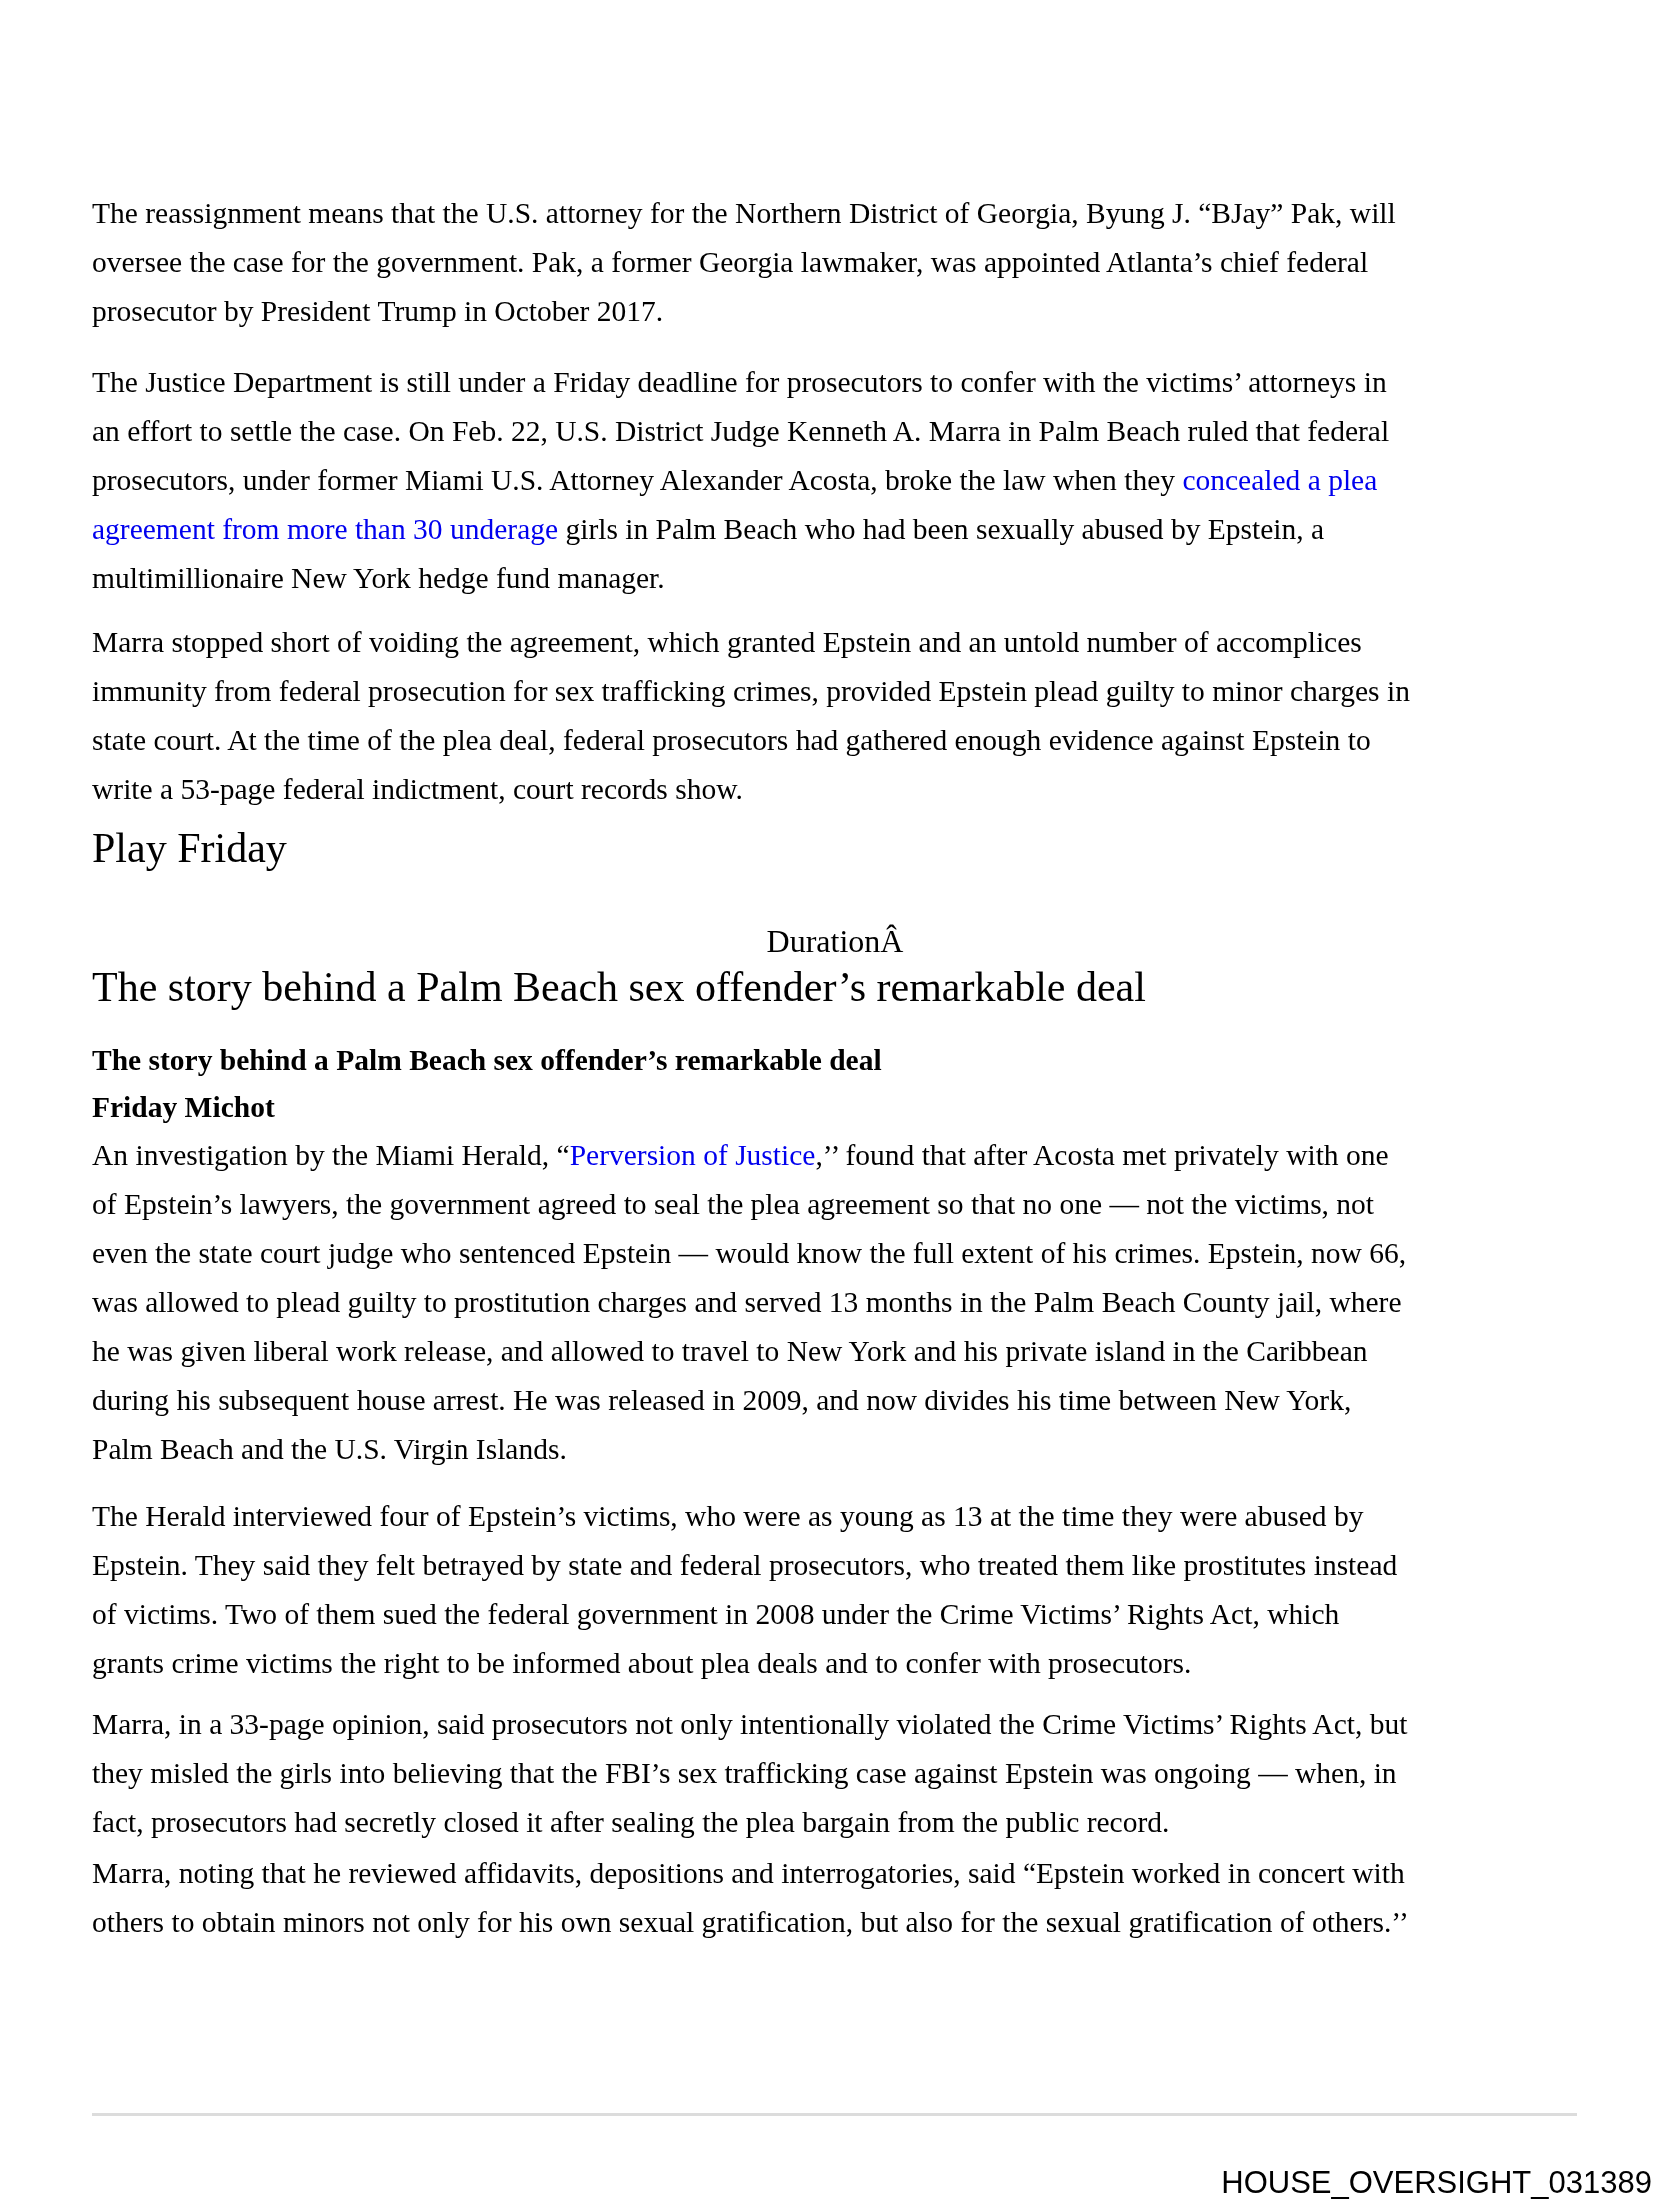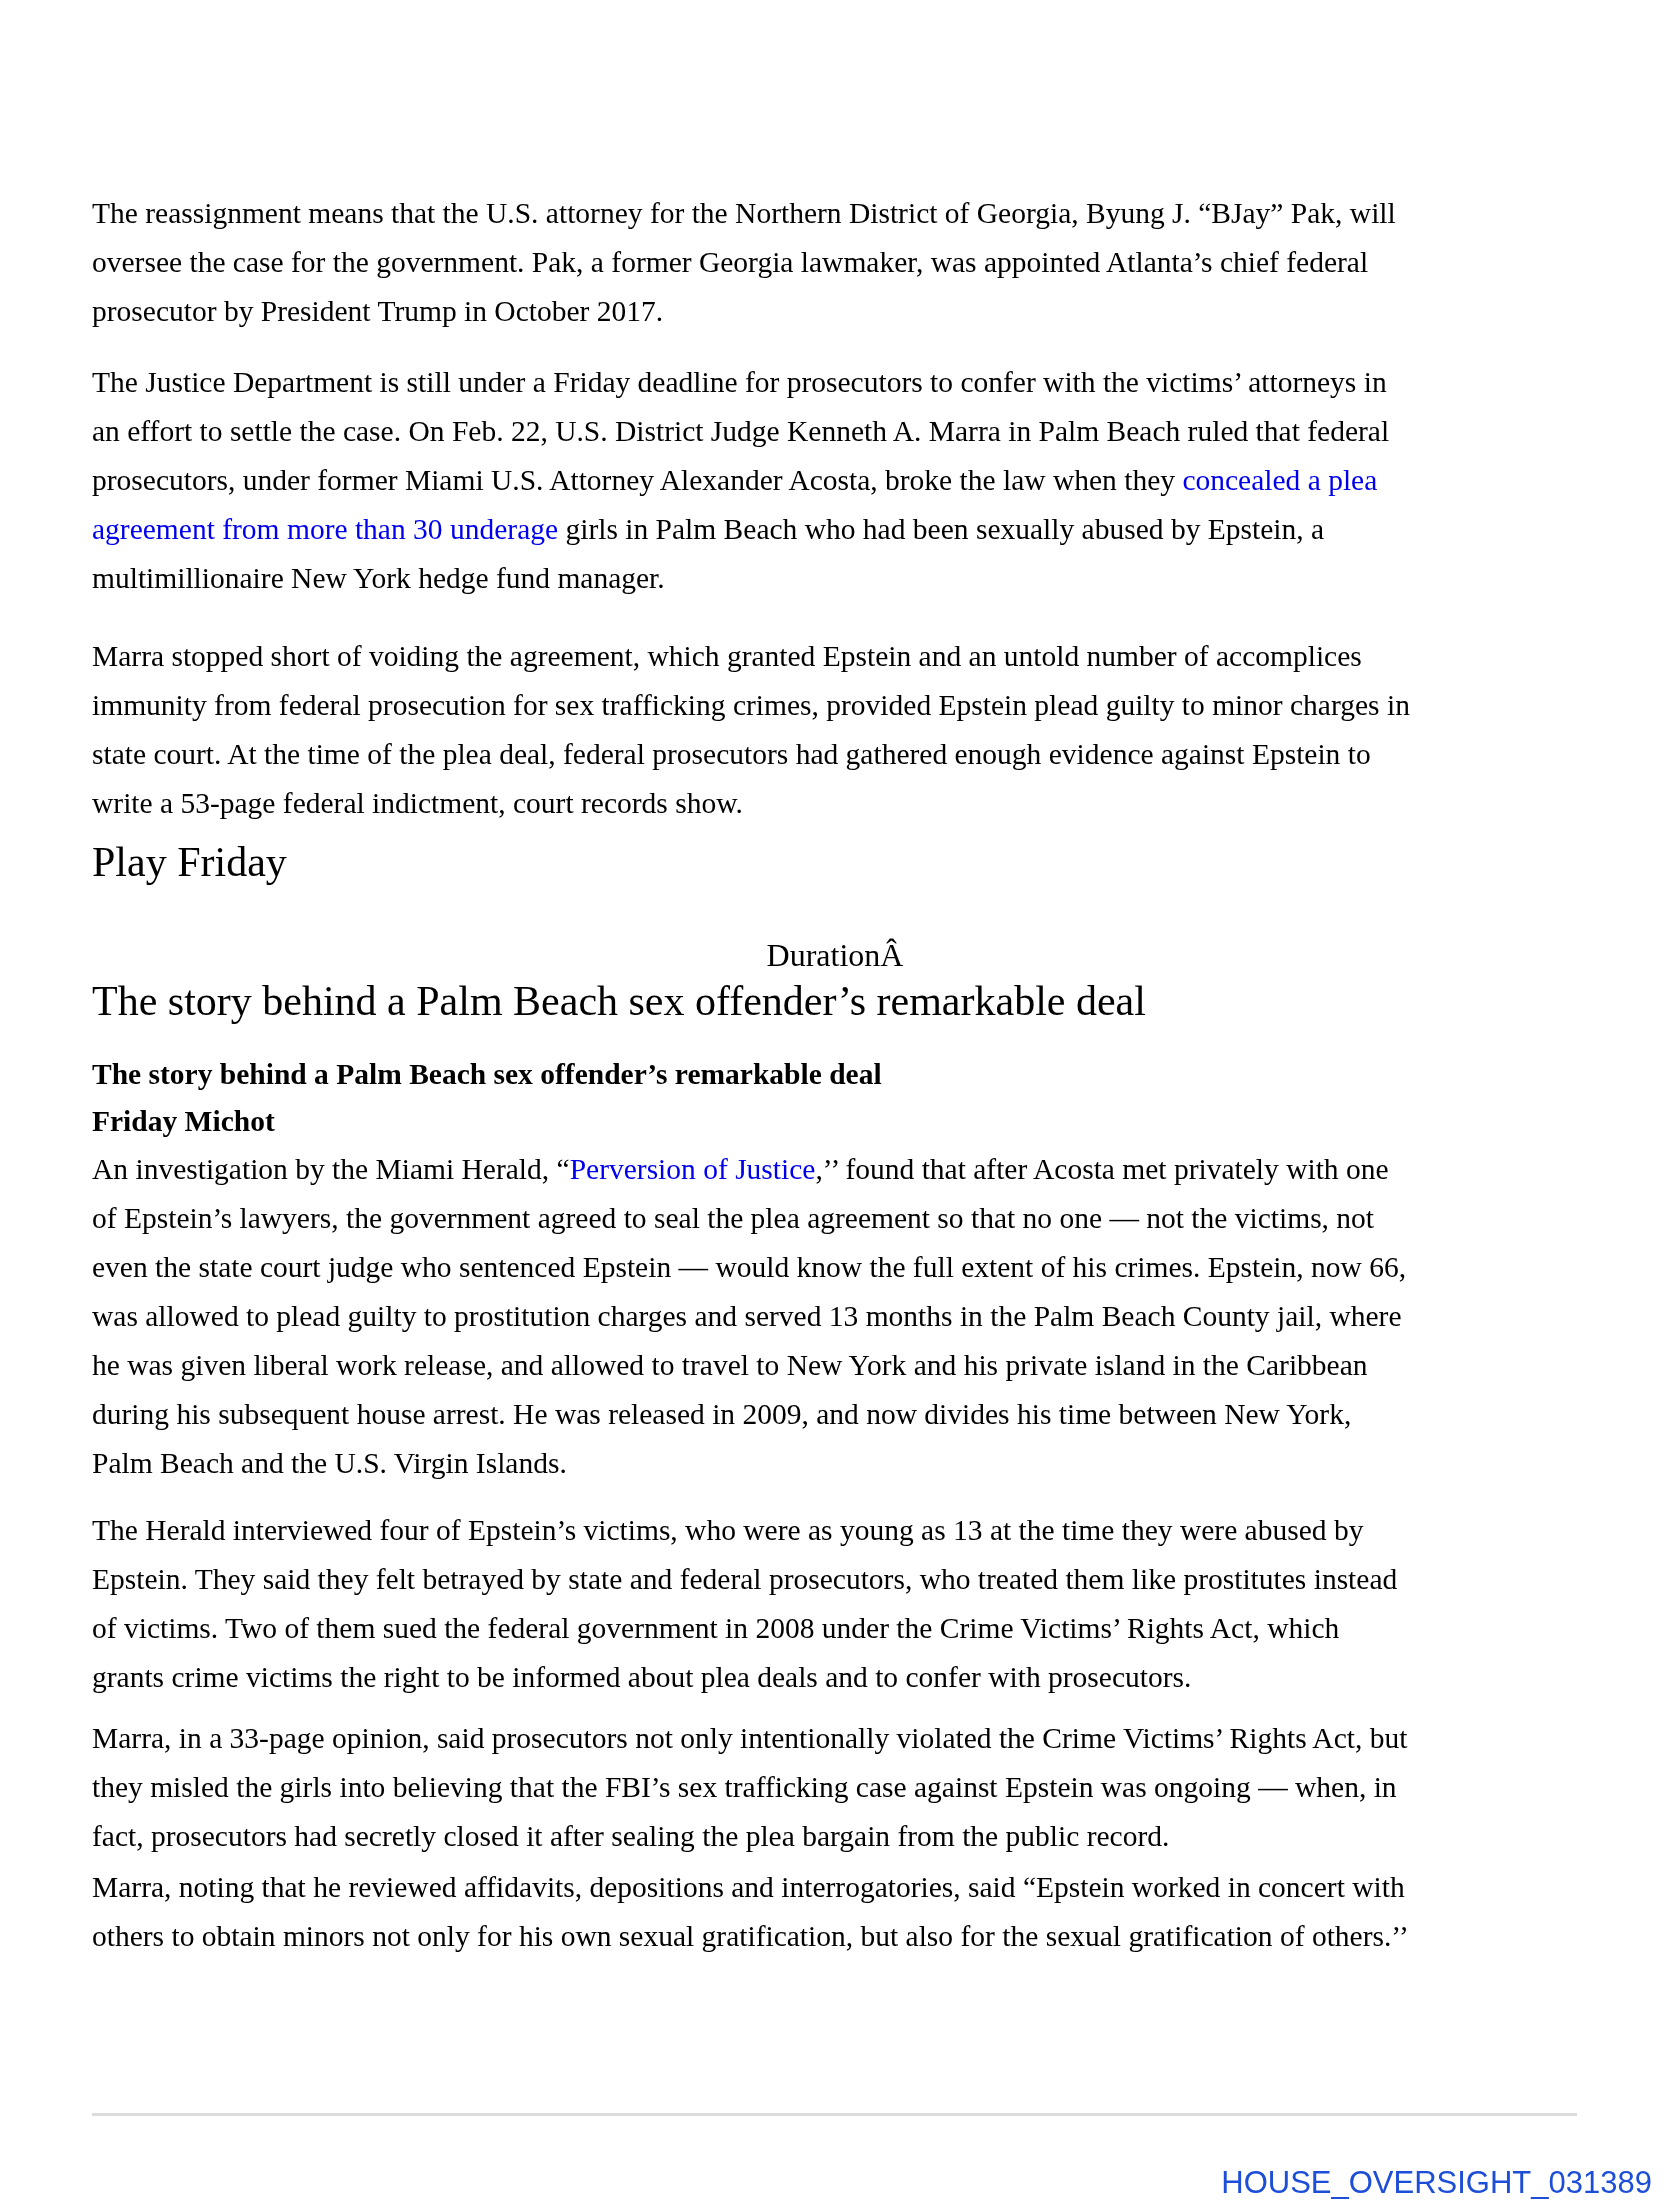--- a/index.html
+++ b/index.html
@@ -56,40 +56,40 @@
     height: 3.3px;
     background: var(--divider-color, #dcdcdc);
   }
   .bates {
     position: absolute;
     right: 17px;
     top: 2164px;
     font-family: "Liberation Sans", sans-serif;
     font-size: 31px;
     line-height: 37px;
-    color: #1d4ed8;
+    color: #000000;
   }
 </style>
 </head>
 <body>
 
 <div class="page">
   <div class="content">
 
     <p class="body" style="margin-top:189px"><span>The reassignment means that the U.S. attorney for the Northern District of Georgia, Byung J. “BJay” Pak, will
 oversee the case for the government. Pak, a former Georgia lawmaker, was appointed Atlanta’s chief federal
 prosecutor by President Trump in October 2017.</span></p>
 
     <p class="body" style="margin-top:22px"><span>The Justice Department is still under a Friday deadline for prosecutors to confer with the victims’ attorneys in
 an effort to settle the case. On Feb. 22, U.S. District Judge Kenneth A. Marra in Palm Beach ruled that federal
 prosecutors, under former Miami U.S. Attorney Alexander Acosta, broke the law when they </span><a class="textlink" href="#">concealed a plea
 agreement from more than 30 underage</a><span> girls in Palm Beach who had been sexually abused by Epstein, a
 multimillionaire New York hedge fund manager.</span></p>
 
-    <p class="body" style="margin-top:29px"><span>Marra stopped short of voiding the agreement, which granted Epstein and an untold number of accomplices
+    <p class="body" style="margin-top:15px"><span>Marra stopped short of voiding the agreement, which granted Epstein and an untold number of accomplices
 immunity from federal prosecution for sex trafficking crimes, provided Epstein plead guilty to minor charges in
 state court. At the time of the plea deal, federal prosecutors had gathered enough evidence against Epstein to
 write a 53-page federal indictment, court records show.</span></p>
 
     <h2 class="playvideo" style="margin-top:7.9px">Play Friday</h2>
 
     <p class="centerline" style="margin-top:48px">DurationÂ</p>
 
 
     <h1 class="headline" style="margin-top:0">The story behind a Palm Beach sex offender’s remarkable deal</h1>

